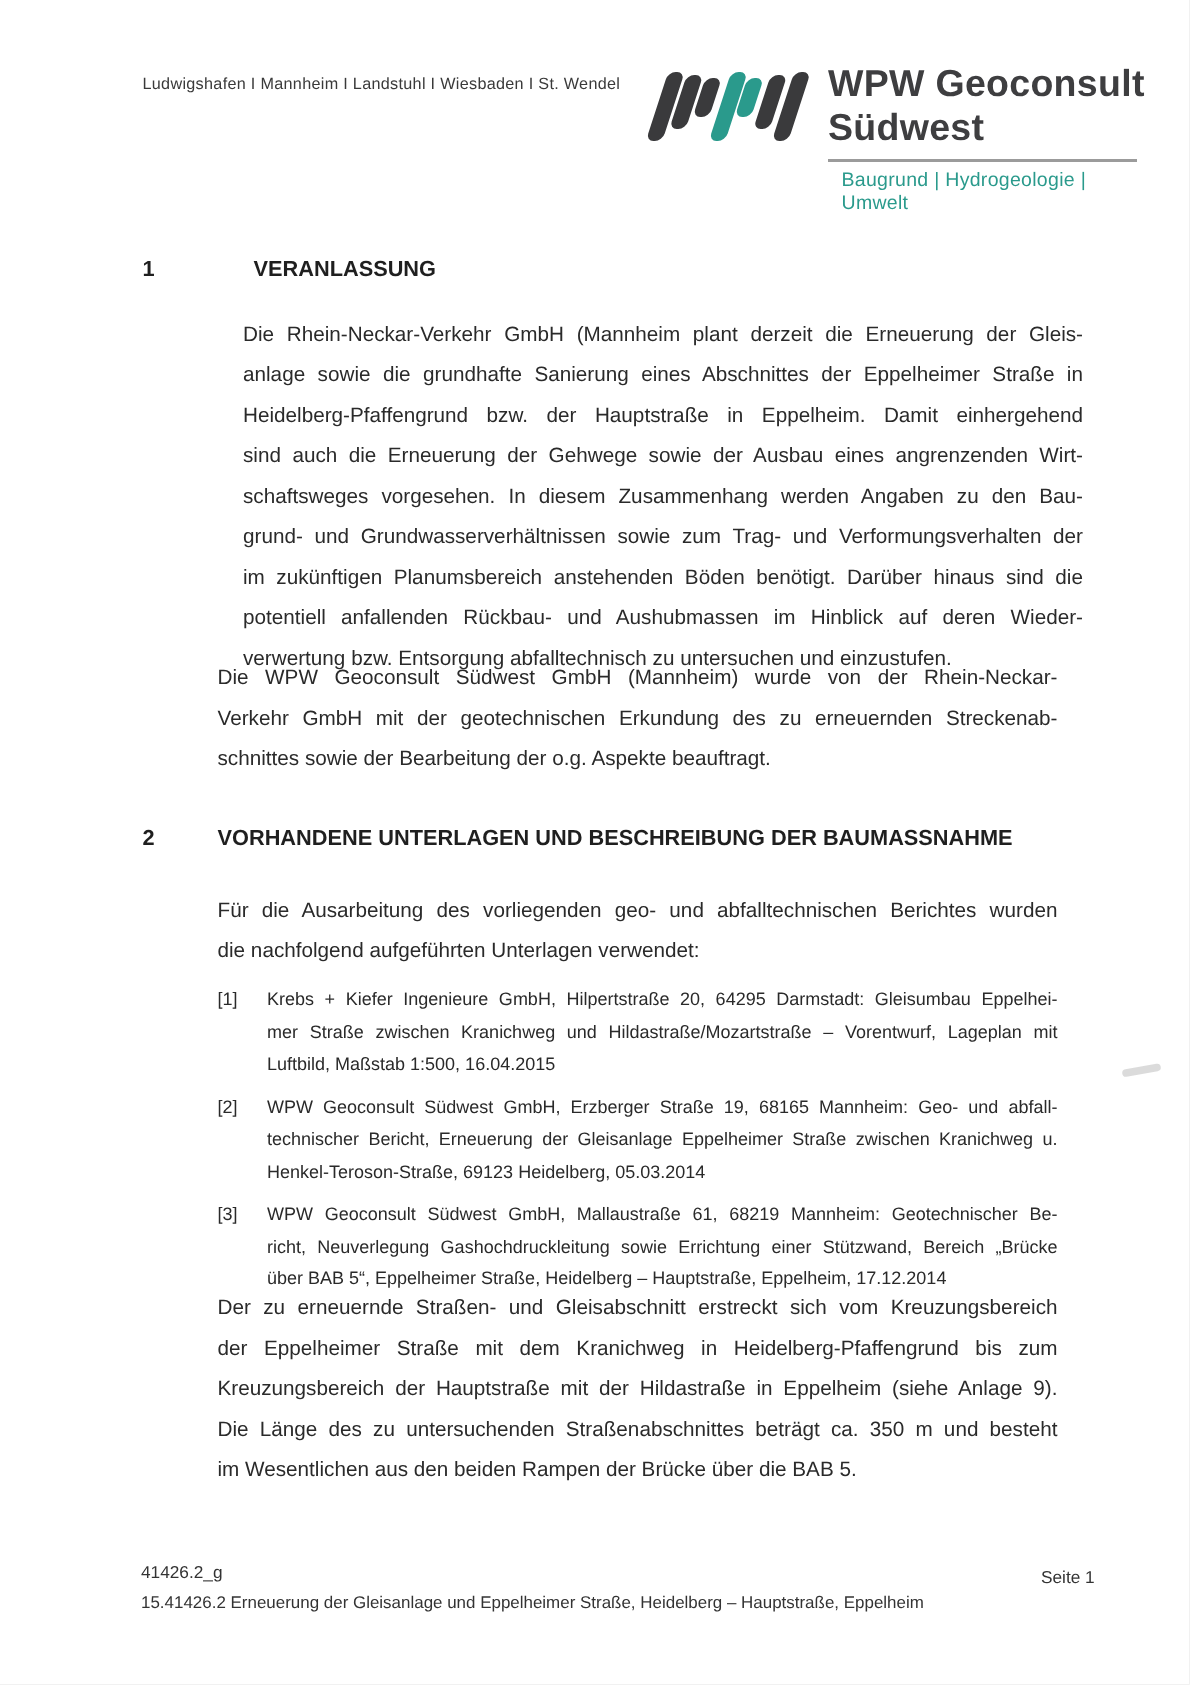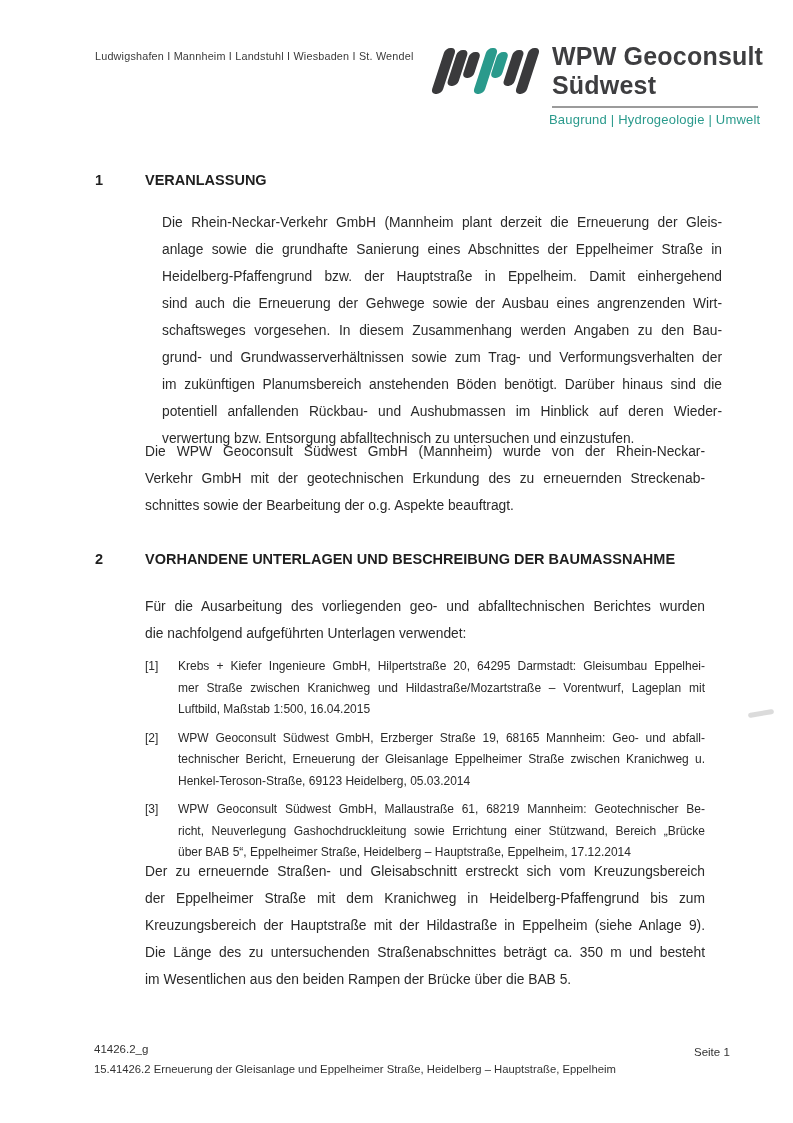--- a/index.html
+++ b/index.html
@@ -29,21 +29,21 @@
   .logo-name {
     position:absolute; left:114px; top:-2px;
     font-size:25px; line-height:29px; font-weight:700; color:#3e3e40;
     letter-spacing:0.2px;
   }
   .logo-rule {
     position:absolute; left:114px; top:62px;
     width:206px; height:2px; background:#9b9b9b;
   }
   .logo-tagline {
-    position:absolute; left:111px; top:68px;
+    position:absolute; left:123px; top:68px;
     font-size:13px; letter-spacing:0.2px;
   }
   
   .sec-head { position:absolute; font-size:14.5px; font-weight:700; color:#1f1f1f; }
   .sec-num { position:absolute; left:95px; }
   .sec-title { position:absolute; left:145px; white-space:nowrap; }
   .para { position:absolute; left:145px; width:560px; font-size:13.8px; color:#2a2a2a; }
   .para .jline { height:27px; line-height:27px; }
   .jline {
     text-align:justify; text-align-last:justify;
@@ -85,21 +85,21 @@
       </div>
     <div class="logo-name">
       <div>WPW Geoconsult</div>
       <div>Südwest</div>
     </div>
     <div class="logo-rule"></div>
     <div class="logo-tagline" style="color: rgb(42, 154, 140);">Baugrund | Hydrogeologie | Umwelt</div>
   </div>
 
   <div class="sec-head sec-num" style="top:172px;">1</div>
-  <div class="sec-head sec-title" style="top:172px;">VERANLASSUNG</div>
+  <div class="sec-head sec-title" style="top:172px;margin-left:24px;">VERANLASSUNG</div>
 
   <div class="para" style="top:209px;margin-left:17px;">
       <div class="jline">Die Rhein-Neckar-Verkehr GmbH (Mannheim plant derzeit die Erneuerung der Gleis-</div>
       <div class="jline">anlage sowie die grundhafte Sanierung eines Abschnittes der Eppelheimer Straße in</div>
       <div class="jline">Heidelberg-Pfaffengrund bzw. der Hauptstraße in Eppelheim. Damit einhergehend</div>
       <div class="jline">sind auch die Erneuerung der Gehwege sowie der Ausbau eines angrenzenden Wirt-</div>
       <div class="jline">schaftsweges vorgesehen. In diesem Zusammenhang werden Angaben zu den Bau-</div>
       <div class="jline">grund- und Grundwasserverhältnissen sowie zum Trag- und Verformungsverhalten der</div>
       <div class="jline">im zukünftigen Planumsbereich anstehenden Böden benötigt. Darüber hinaus sind die</div>
       <div class="jline">potentiell anfallenden Rückbau- und Aushubmassen im Hinblick auf deren Wieder-</div>

